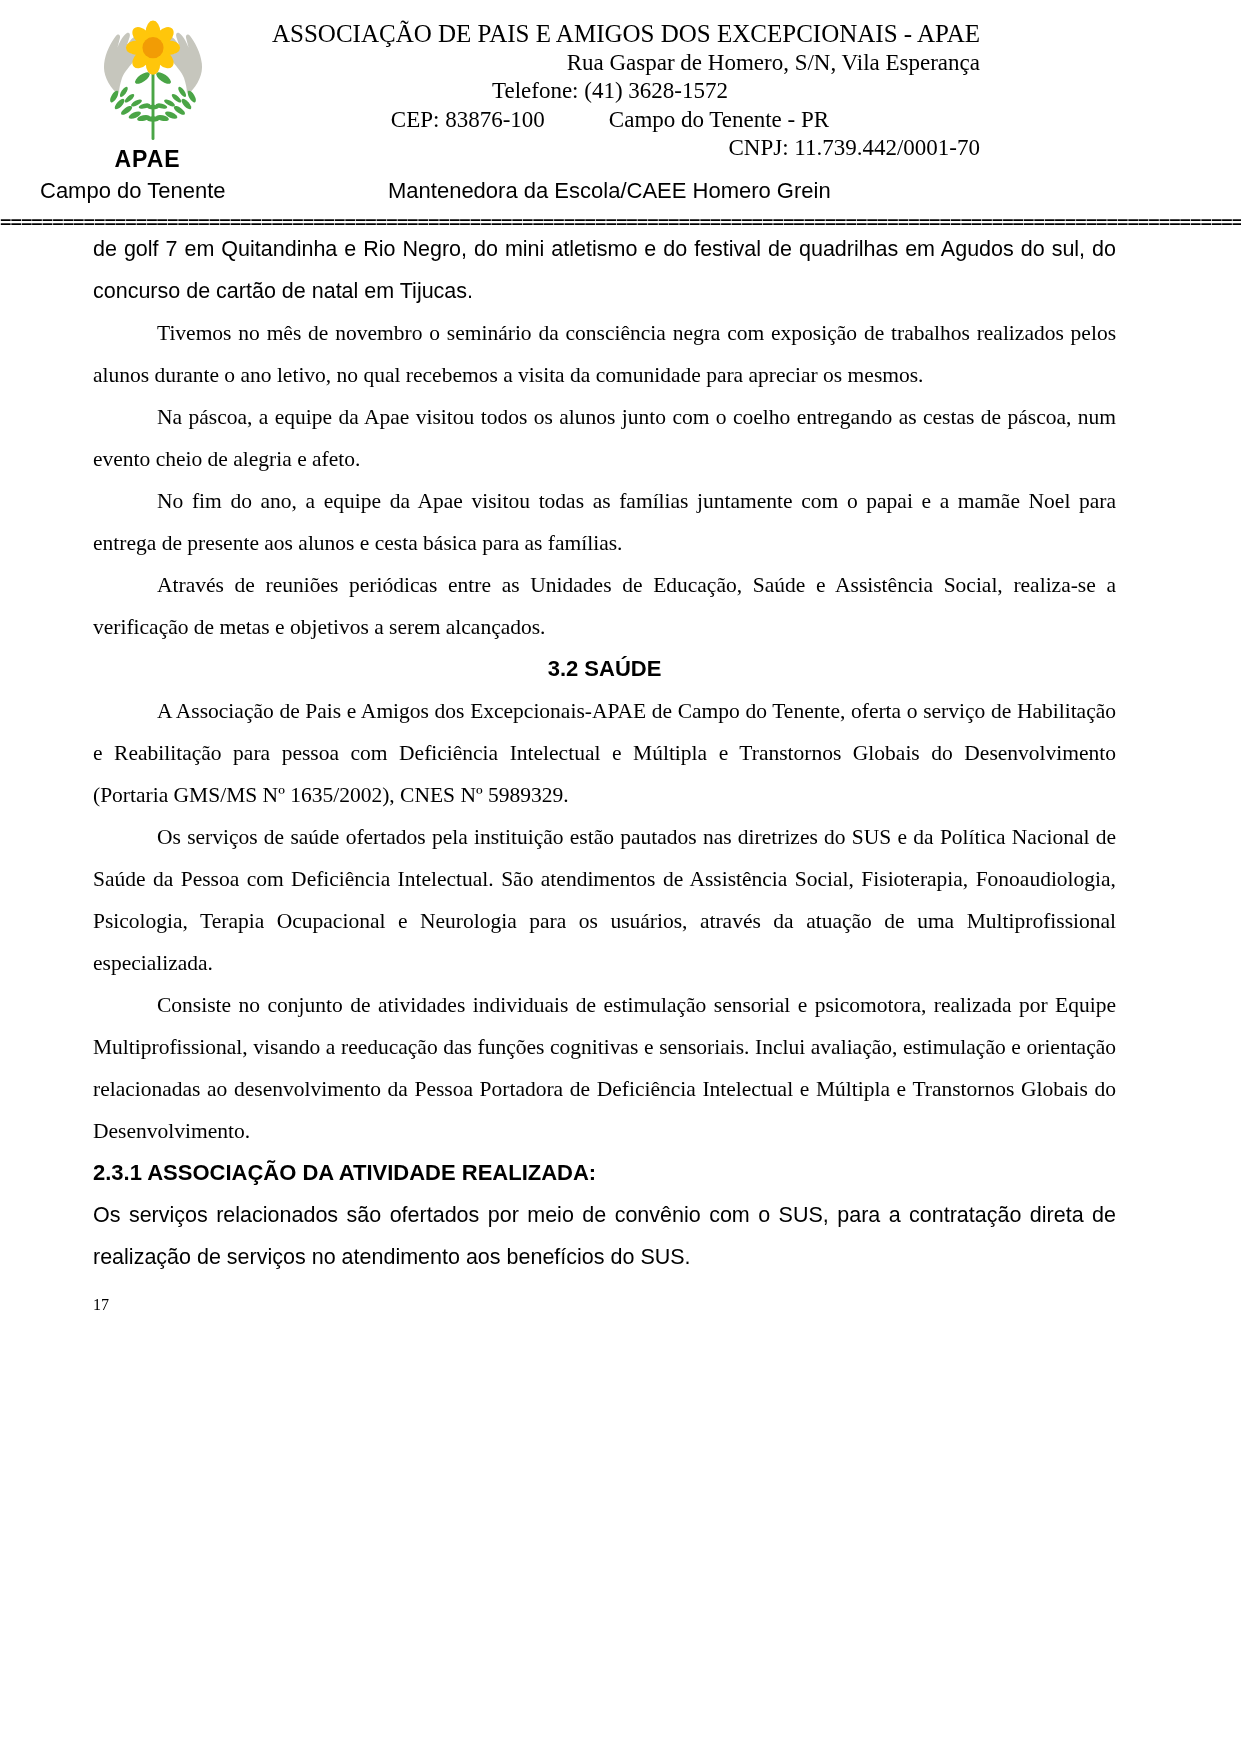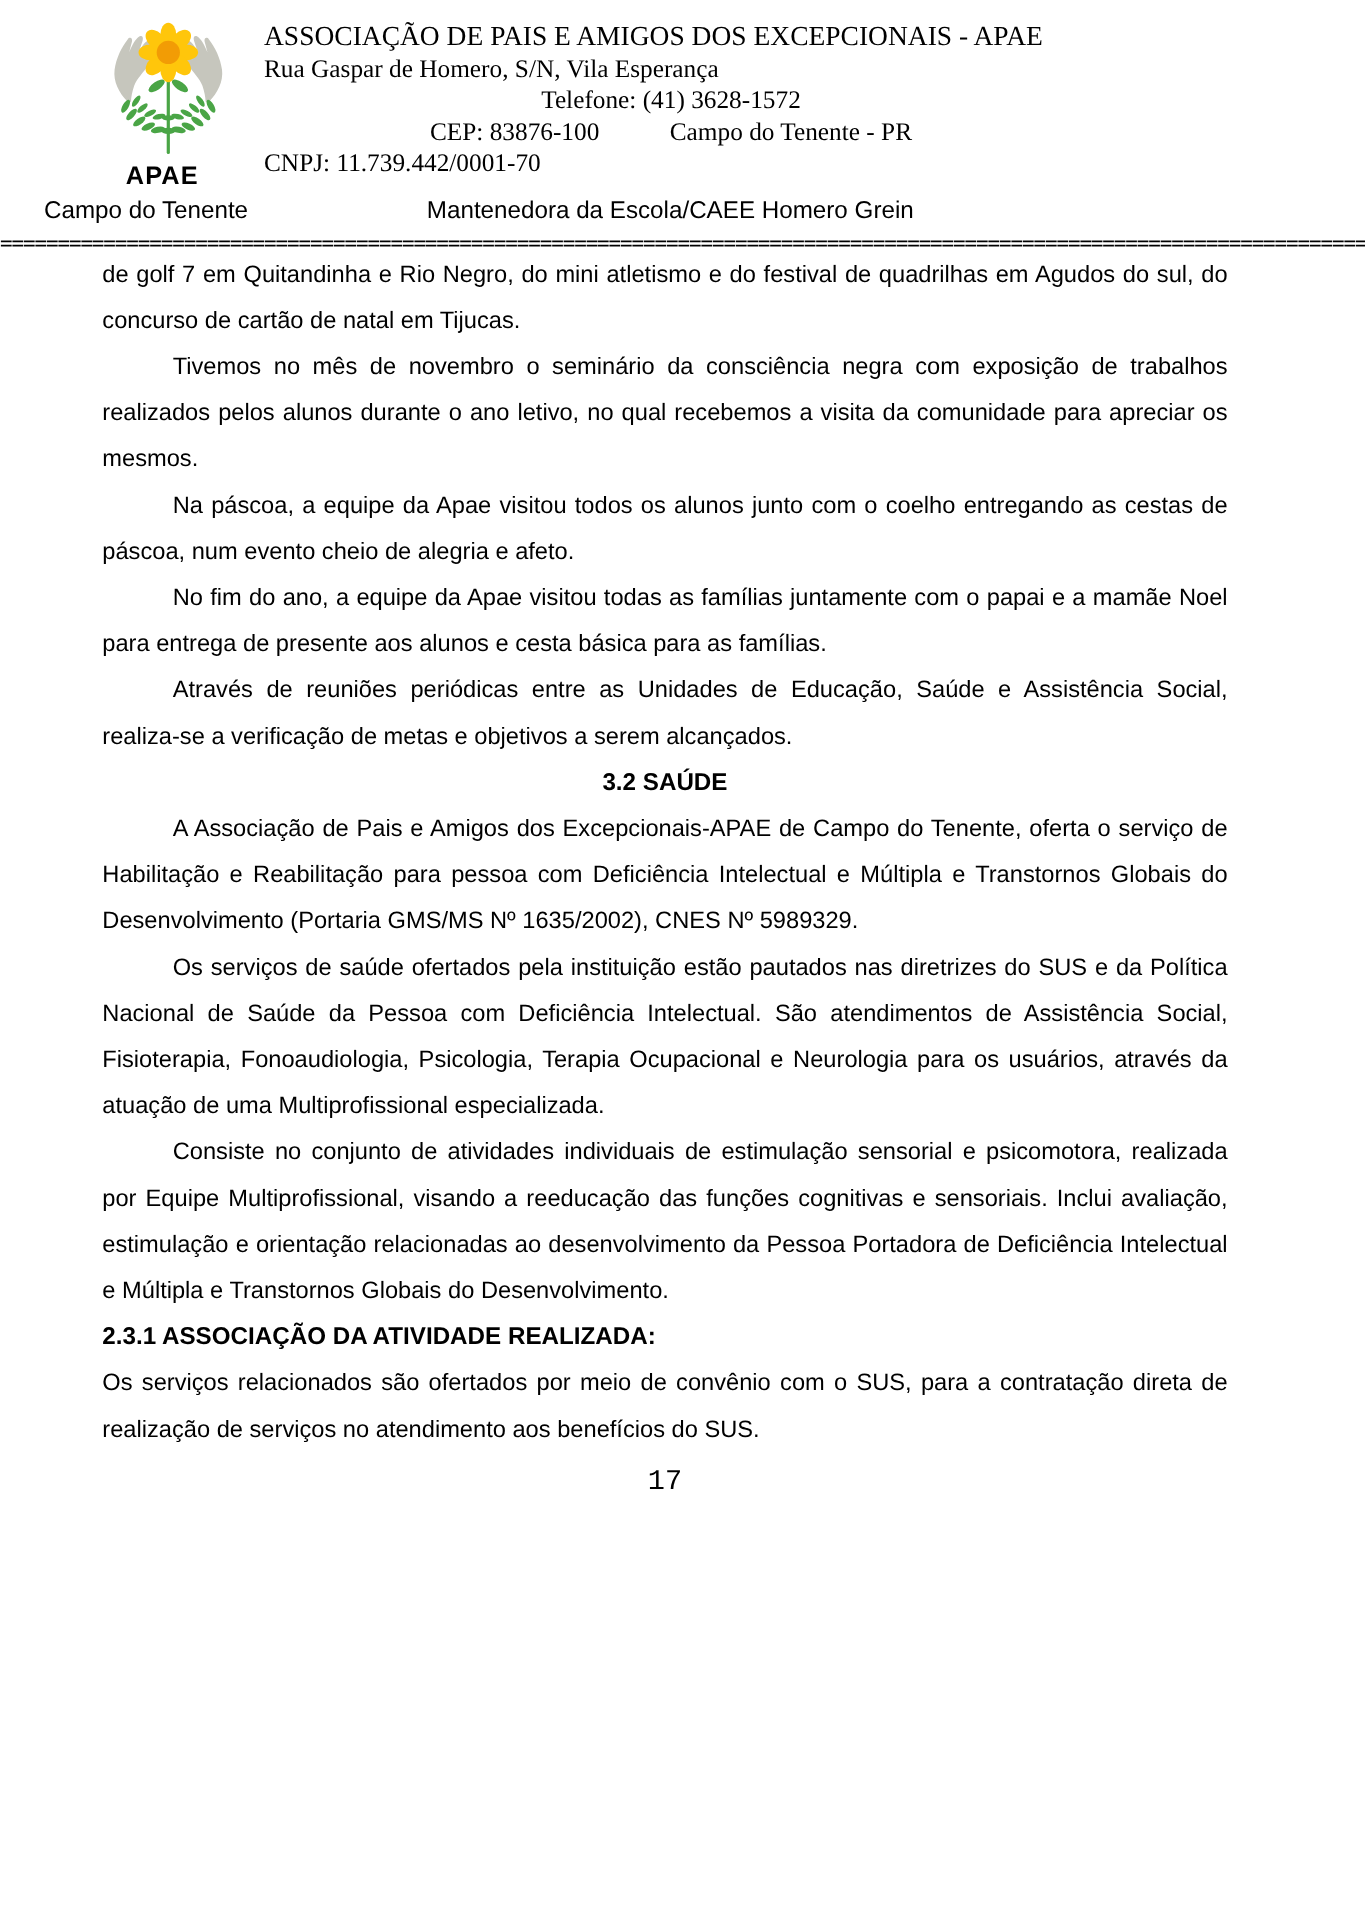--- a/index.html
+++ b/index.html
@@ -36,21 +36,21 @@
   }
   .maintainer {
     position: absolute;
     top: 178px; left: 388px;
     font-size: 22px;
     white-space: nowrap;
   }
   .head-text {
     position: absolute;
     top: 20px; left: 240px; width: 740px;
-    text-align: left;
+    text-align: right;
     font-family: "Liberation Serif", "DejaVu Serif", serif;
     font-size: 23px;
     line-height: 28.5px;
   }
   .head-text .org-name { font-size: 25px; }
   .head-row { display: flex; justify-content: center; gap: 64px; white-space: nowrap; }
 
   .head-divider {
     position: absolute;
     top: 206px; left: 0; width: 100%;
@@ -66,38 +66,38 @@
   
   .doc-body {
     position: absolute;
     top: 228px; left: 93px;
     width: 1023px;
     font-size: 21.5px;
     line-height: 42px;
     text-align: justify;
   }
   .doc-body p { margin: 0; }
-  .doc-body p.indent { text-indent: 64px; }
+  .doc-body p.indent { text-indent: 64px; font-family: Liberation Serif, serif; }
   .section-heading {
     margin: 44px 0 0 0;
     text-align: center;
     font-weight: bold;
     font-size: 22px;
   }
   .subsection-heading {
     margin: 54px 0 46px 0;
     text-align: left;
     font-weight: bold;
     font-size: 22px;
   }
   .page-number {
     margin-top: 6px;
-    text-align: center;
-    font-family: Liberation Mono, monospace;
-    font-size: 26px;
+    text-align: left;
+    font-family: Liberation Serif, serif;
+    font-size: 16px;
   }
 </style>
 </head>
 <body>
 
 <div class="page">
 
   <div class="logo-box">
     <svg viewBox="0 0 110 100" xmlns="http://www.w3.org/2000/svg">
 

